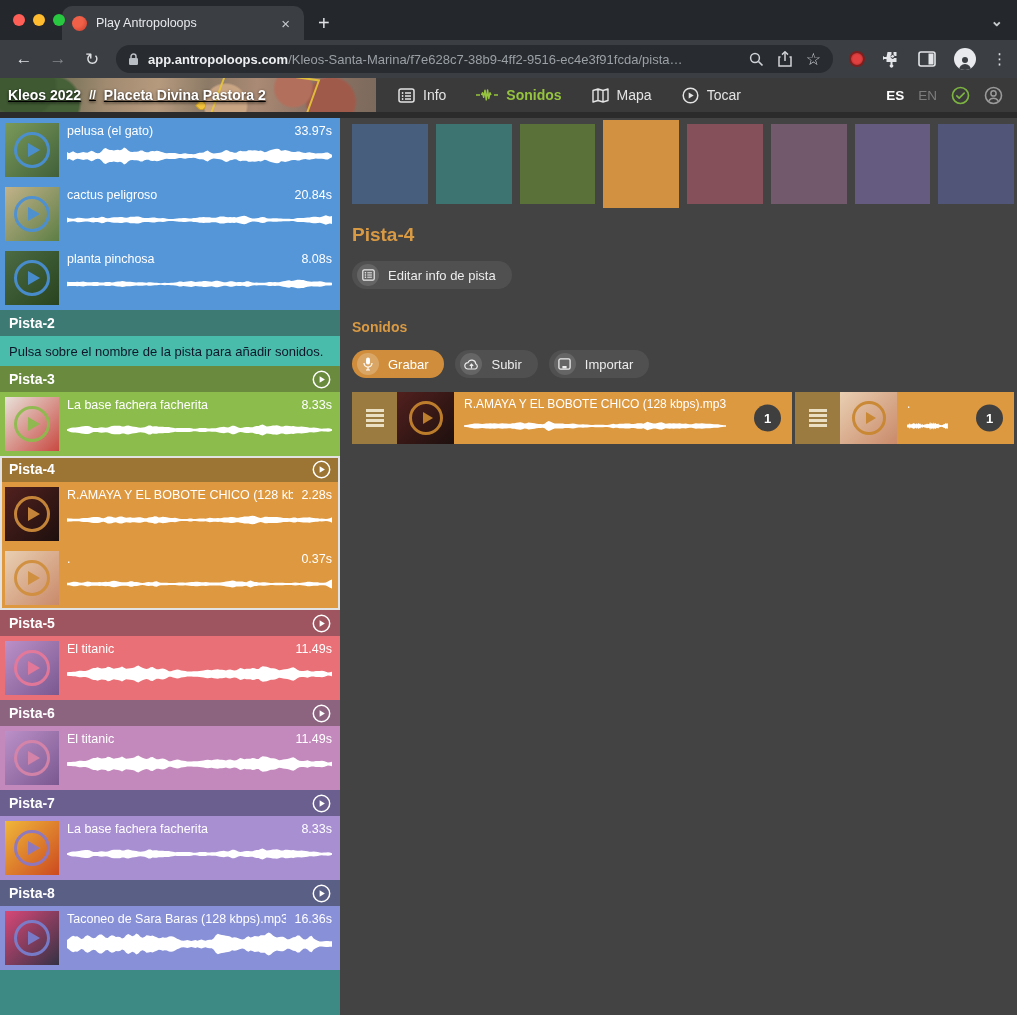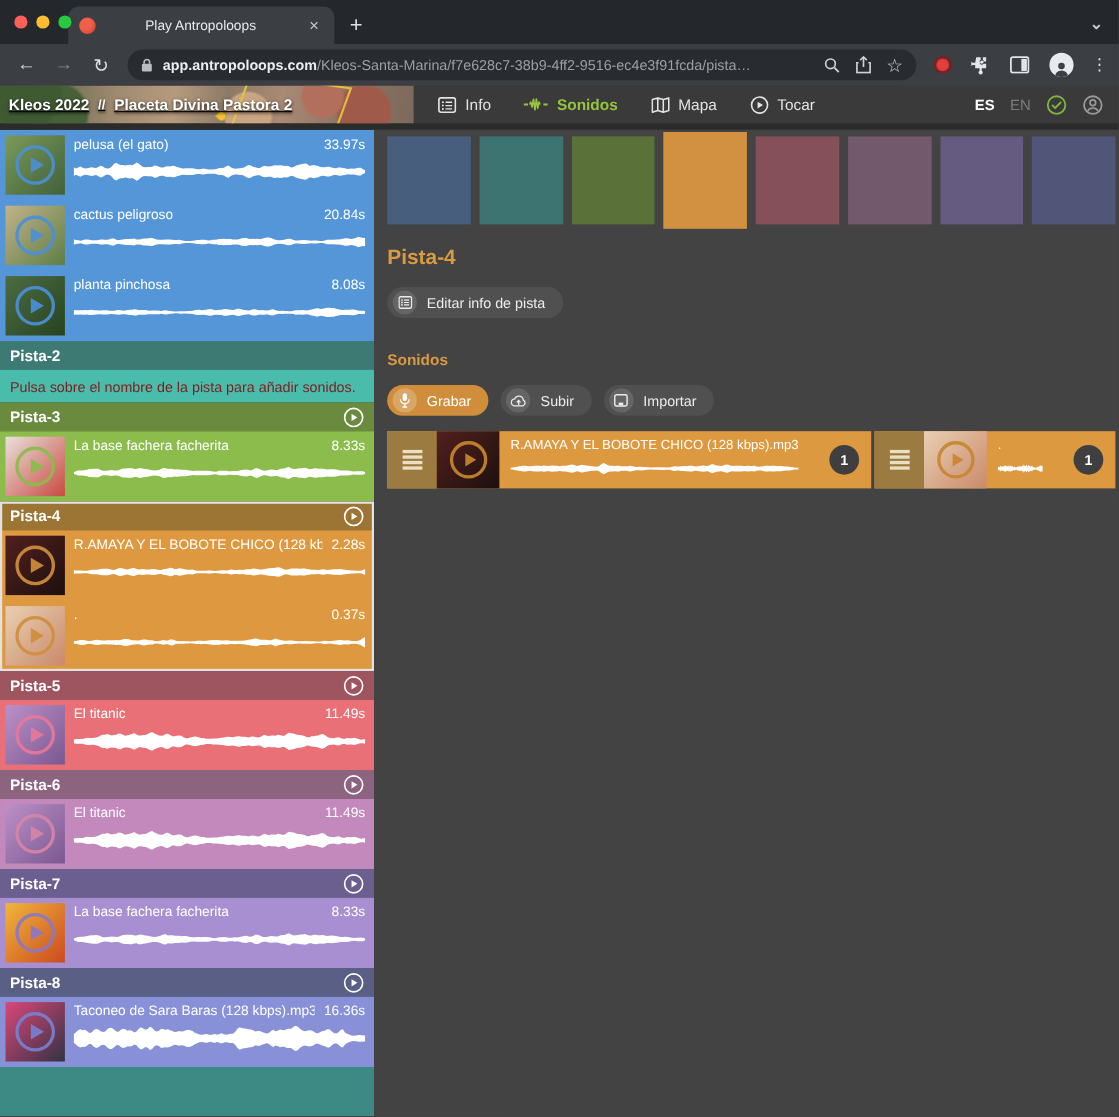--- a/index.html
+++ b/index.html
@@ -8,21 +8,21 @@
   .window { width:1017px; height:1015px; display:flex; flex-direction:column; }
 
   
   .tabstrip { height:40px; background:#24272b; display:flex; align-items:flex-end; position:relative; flex:none; }
   .lights { position:absolute; left:13px; top:14px; display:flex; gap:8px; }
   .light { width:12px; height:12px; border-radius:50%; }
   .tab { width:242px; height:34px; margin-left:62px; background:#3b3e43; border-radius:10px 10px 0 0;
          display:flex; align-items:center; padding:0 10px; color:#e8eaed; font-size:12.5px; }
   .favicon { width:15px; height:15px; border-radius:50%;
              background:radial-gradient(circle at 35% 35%, #f06048 0 40%, #c63a2c 100%); flex:none; margin-right:9px; }
-  .tab-title { flex:1; white-space:nowrap; overflow:hidden;margin-left:36px; }
+  .tab-title { flex:1; white-space:nowrap; overflow:hidden; }
   .tab-close { color:#c7cacd; font-size:15px; padding:0 4px; cursor:default; }
   .newtab { color:#dfe1e4; font-size:20px; margin-left:14px; height:34px; display:flex; align-items:center; }
   .strip-chevron { position:absolute; right:14px; top:12px; color:#c7cacd; font-size:15px; font-weight:bold; }
 
   .toolbar { height:38px; background:#3b3e43; display:flex; align-items:center; padding:0 10px; gap:6px; flex:none; }
   .navbtn { color:#dddfe2; font-size:17px; width:28px; text-align:center; }
   .navbtn.dim { color:#84888d; }
   .omnibox { flex:1; height:28px; background:#282b2f; border-radius:14px; display:flex; align-items:center;
              padding:0 12px; margin:0 4px; color:#e8eaed; font-size:13px; min-width:0; }
   .lock { margin-right:9px; flex:none; }
@@ -296,21 +296,21 @@
     </div>
   </div>
             </div>
   </div>
           <div class="track" style="--hdr: #3d7a74; --body: #49bcac;">
     <div class="track-header">
       <span>Pista-2</span>
 
     </div>
     <div class="track-clips">
-              <div class="hint" style="color: #7f1d1d;">Pulsa sobre el nombre de la pista para añadir sonidos.</div>
+              <div class="hint" style="color: #0f172a;">Pulsa sobre el nombre de la pista para añadir sonidos.</div>
             </div>
   </div>
           <div class="track" style="--hdr: #6a8a3e; --body: #8cbc4c;">
     <div class="track-header">
       <span>Pista-3</span>
       <svg class="icon" width="19" height="19" viewBox="0 0 19 19">
                 <circle cx="9.5" cy="9.5" r="8.2" fill="none" stroke="#fff" stroke-width="1.5"></circle>
                 <path d="M7.6 6.2l5.3 3.3-5.3 3.3z" fill="#fff"></path>
               </svg>
     </div>

